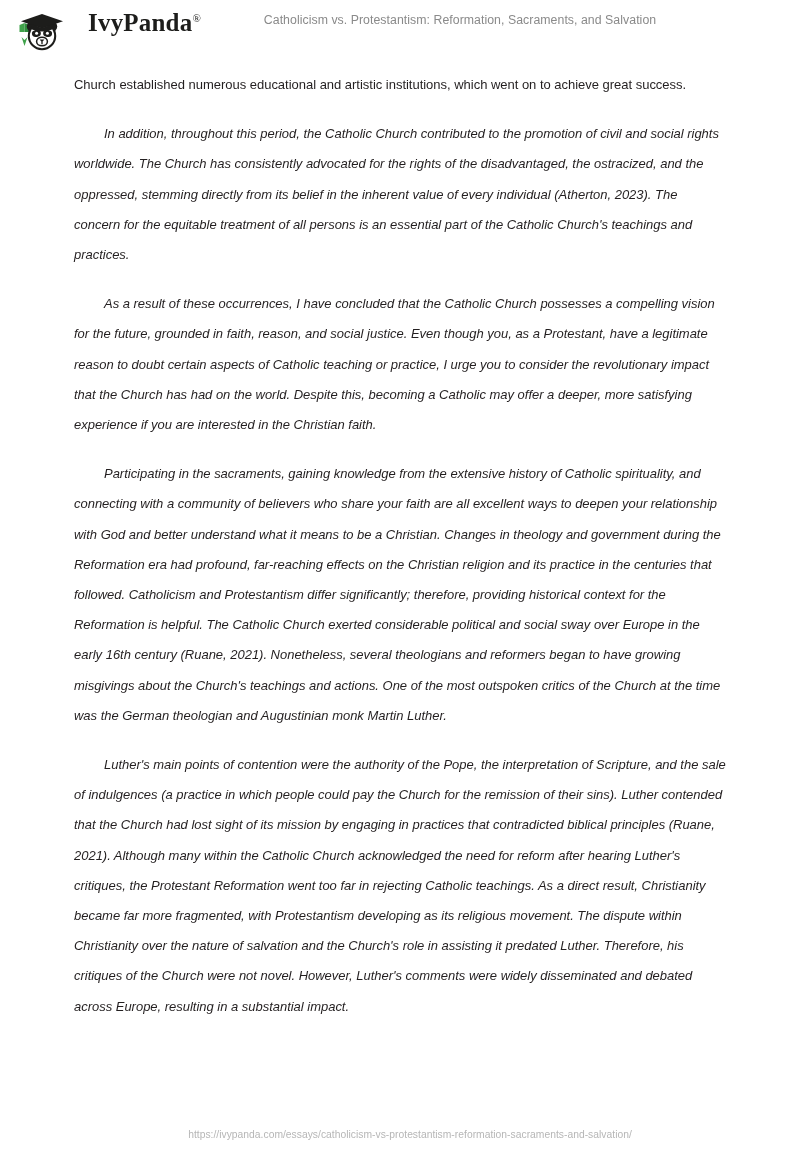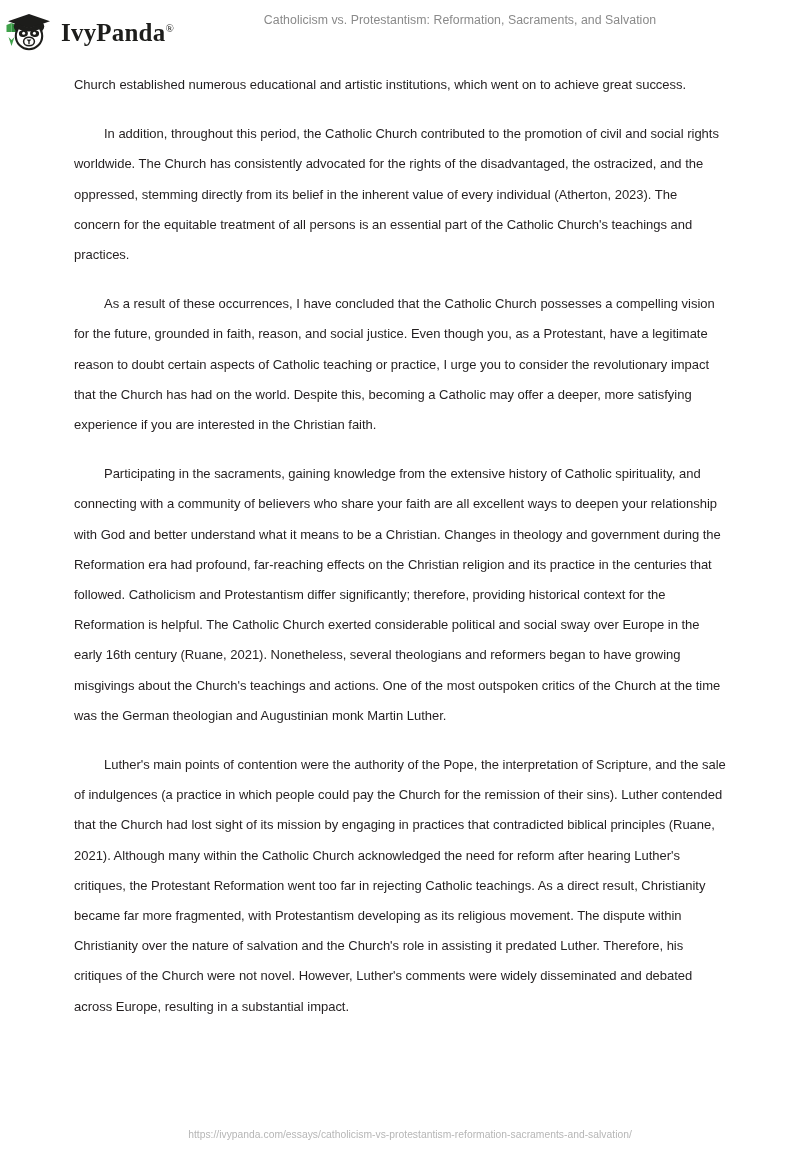--- a/index.html
+++ b/index.html
@@ -20,25 +20,25 @@
   .page-header {
     position: absolute;
     top: 0;
     left: 0;
     width: 800px;
     height: 62px;
   }
 
   .brand {
     position: absolute;
-    left: 1px;
+    left: 14px;
     top: 10px;
     display: flex;
-    align-items: center;
-    gap: 6px;
+    align-items: flex-start;
+    gap: 20px;
     text-decoration: none;
   }
 
   .brand-logo {
     width: 54px;
     height: 44px;
     display: block;
   }
 
   .brand-wordmark {
@@ -84,20 +84,21 @@
     font-size: 13px;
     line-height: 30.2px;
     color: #231f20;
     text-align: left;
     margin: 0 0 19px 0;
     letter-spacing: -0.02px;
   }
 
   .doc-body p.indent {
     text-indent: 30px;
+    font-style: italic;
   }
 
   .doc-body p:last-child { margin-bottom: 3px; }
 
   
   .page-footer {
     position: absolute;
     left: 0;
     bottom: 18px;
     width: 800px;

